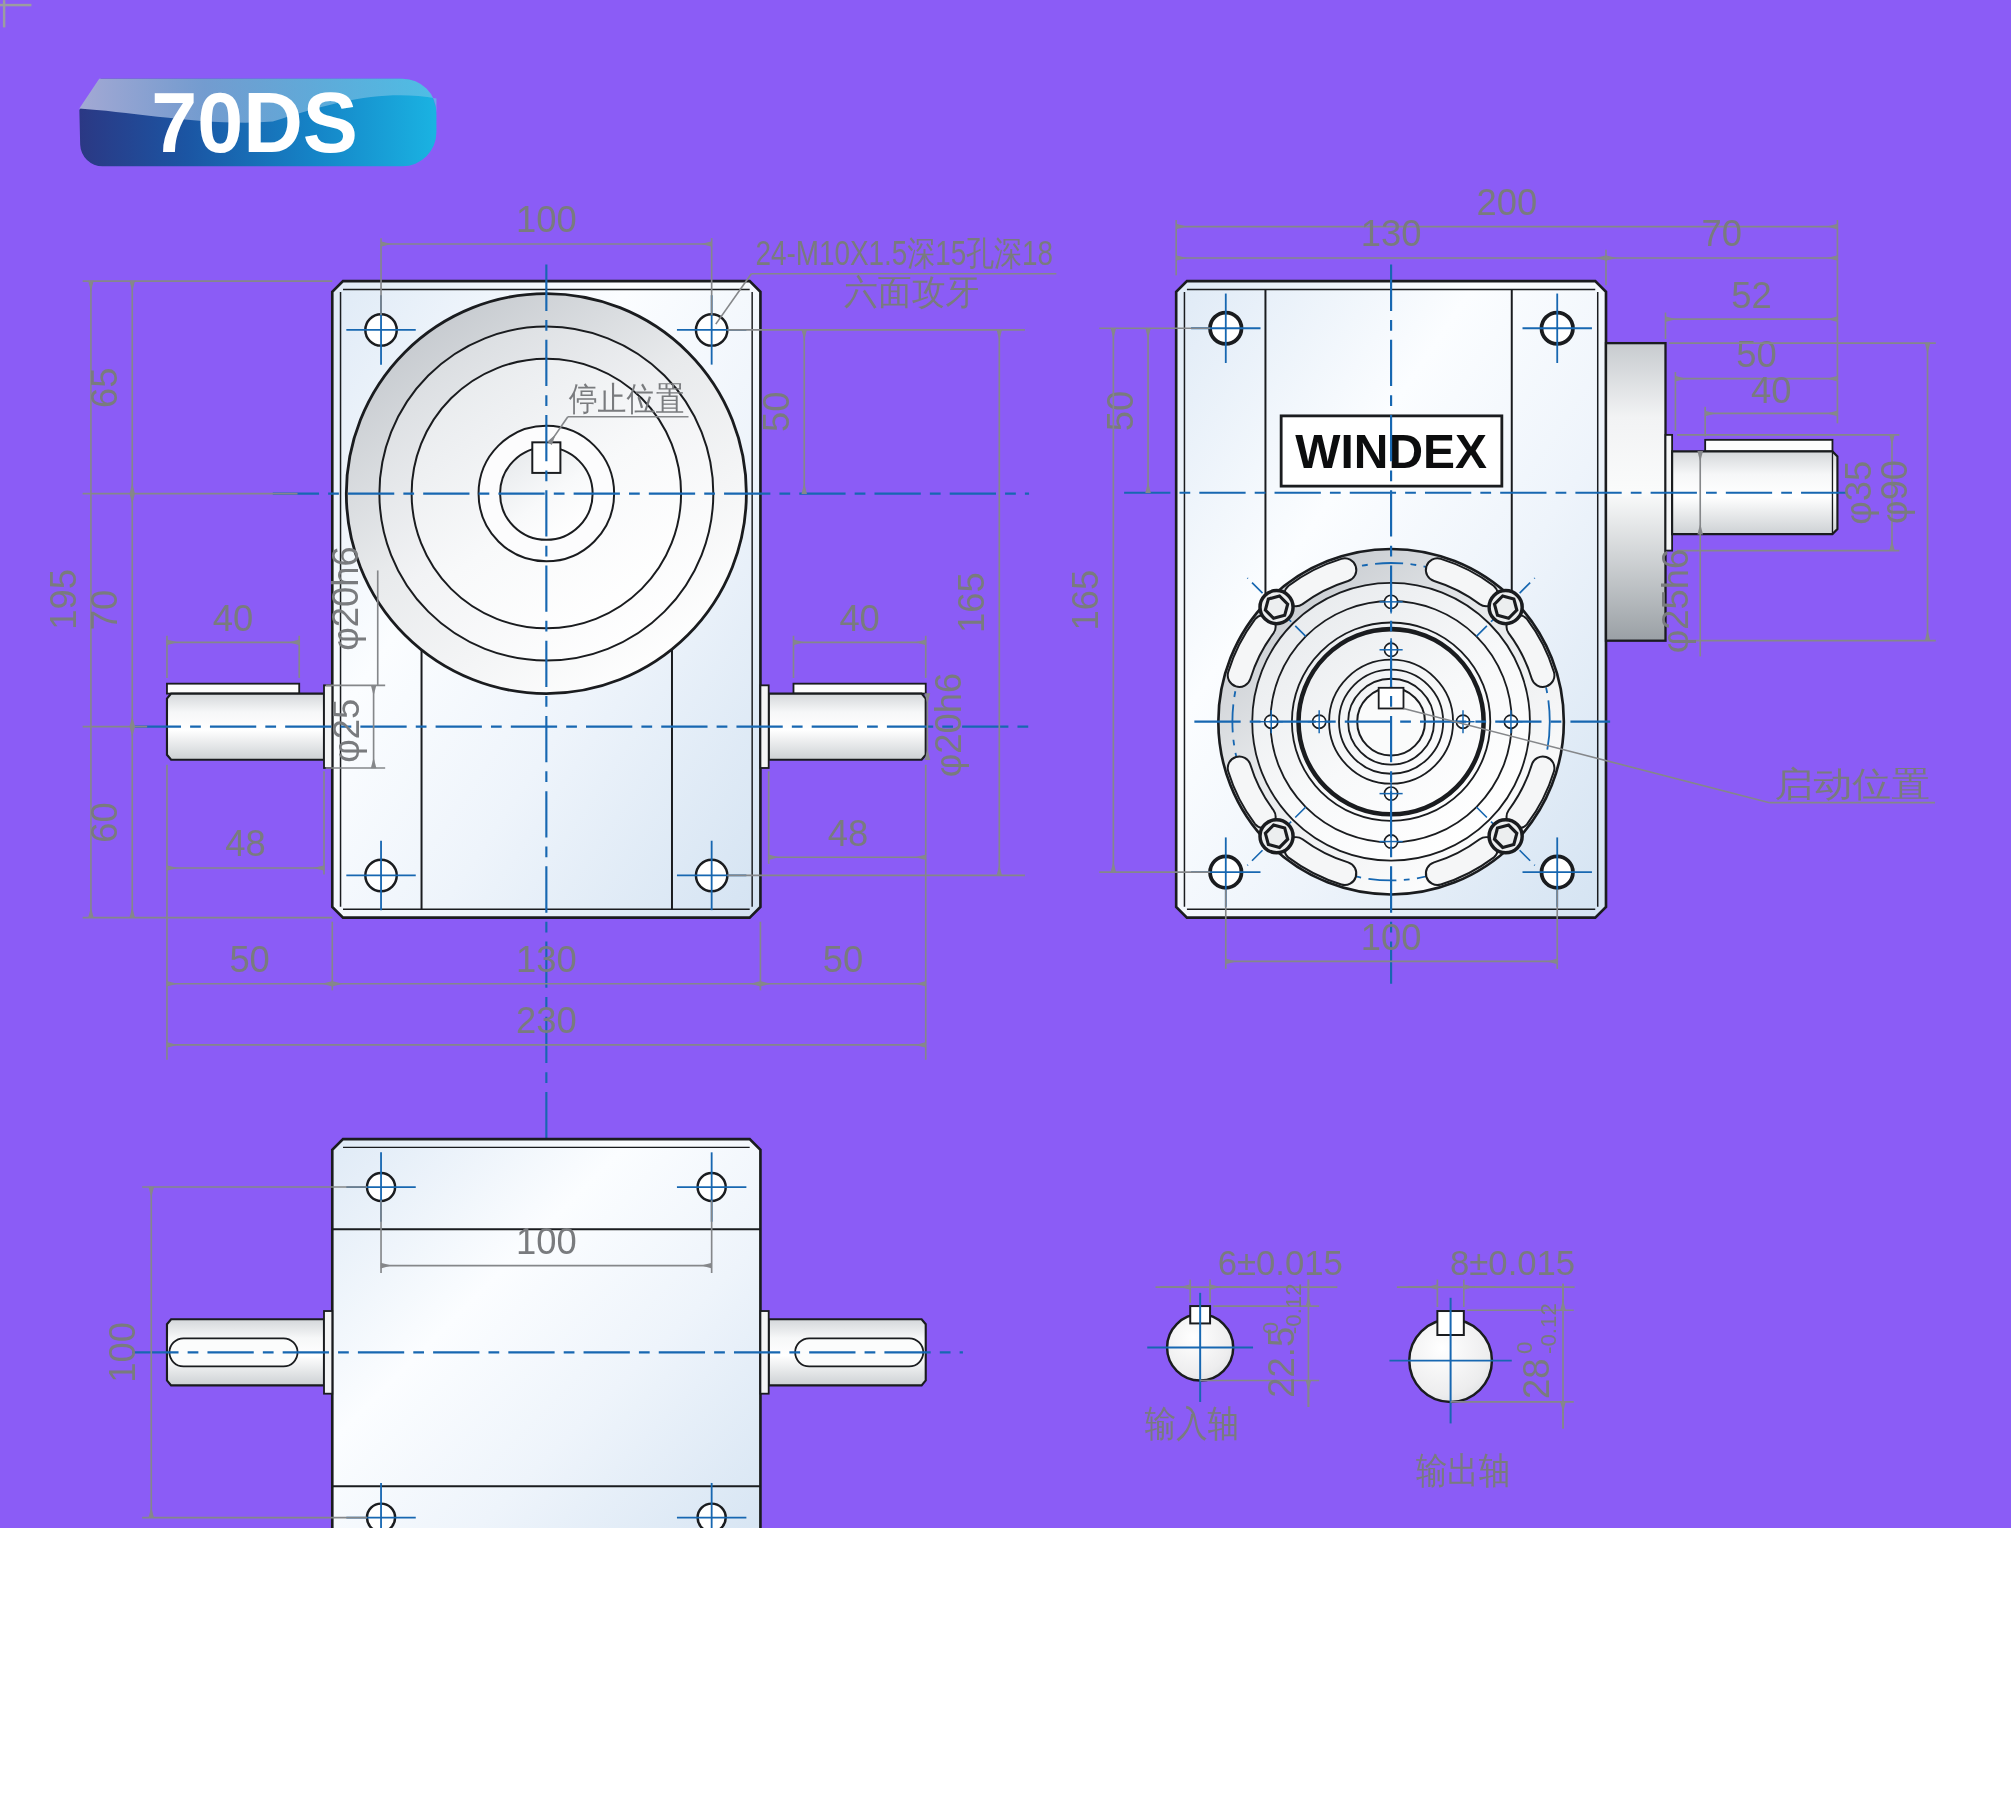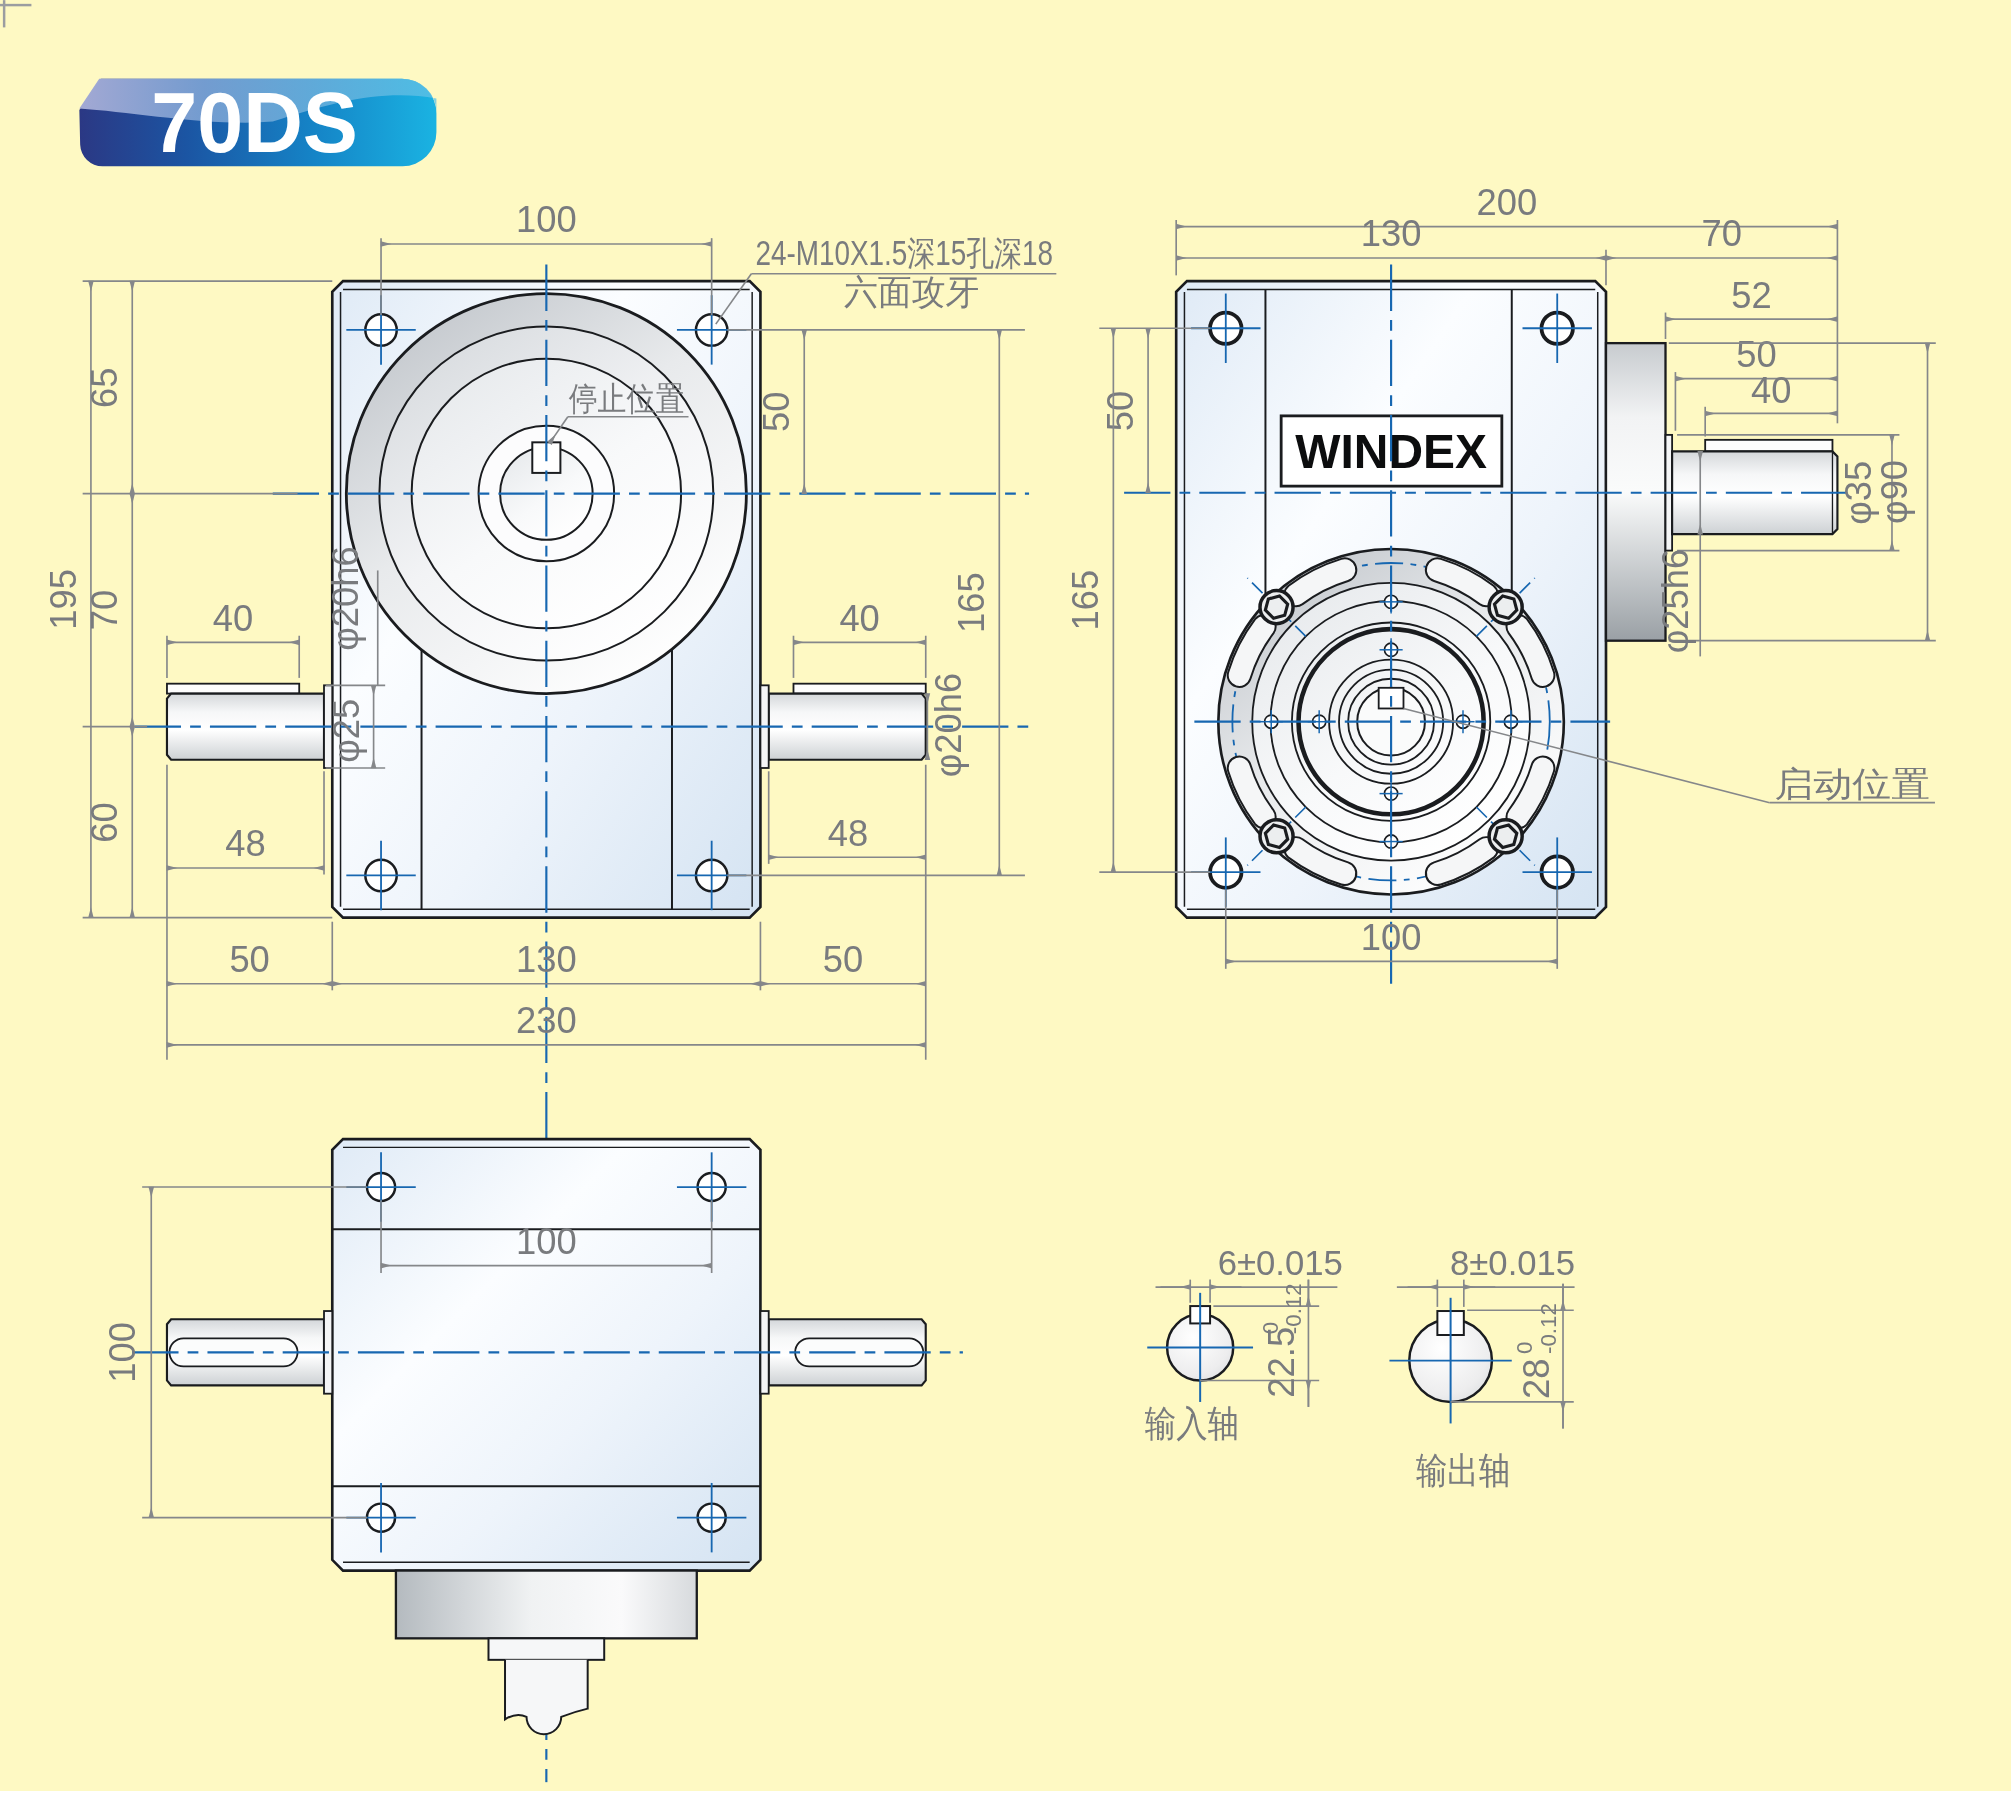--- a/index.html
+++ b/index.html
@@ -1,16 +1,16 @@
 <!DOCTYPE html>
 <html style="font-size:13.2px"><head>
 <meta charset="utf-8">
 <style>
   html,body { margin:0; padding:0; background:#ffffff; }
-  .stage { position:relative; width:2011px; height:1791px; background:#fef9c3; overflow:hidden; }
+  .stage { position:relative; width:2011px; height:1528px; background:#8b5cf6; overflow:hidden; }
   svg { display:block; }
   .dim  { stroke:#85878a; stroke-width:2.0; fill:none; }
   .cl   { stroke:#1767b1; stroke-width:2.6; fill:none; stroke-dasharray:56 11 13 11; }
   .dtx  { fill:#797b7e; font-family:'Liberation Sans','DejaVu Sans',sans-serif; font-size:44px; }
 </style>
 </head>
 <body>
 
 <div class="stage">
 <svg width="2011" height="1817" viewBox="0 0 2433 2198">

